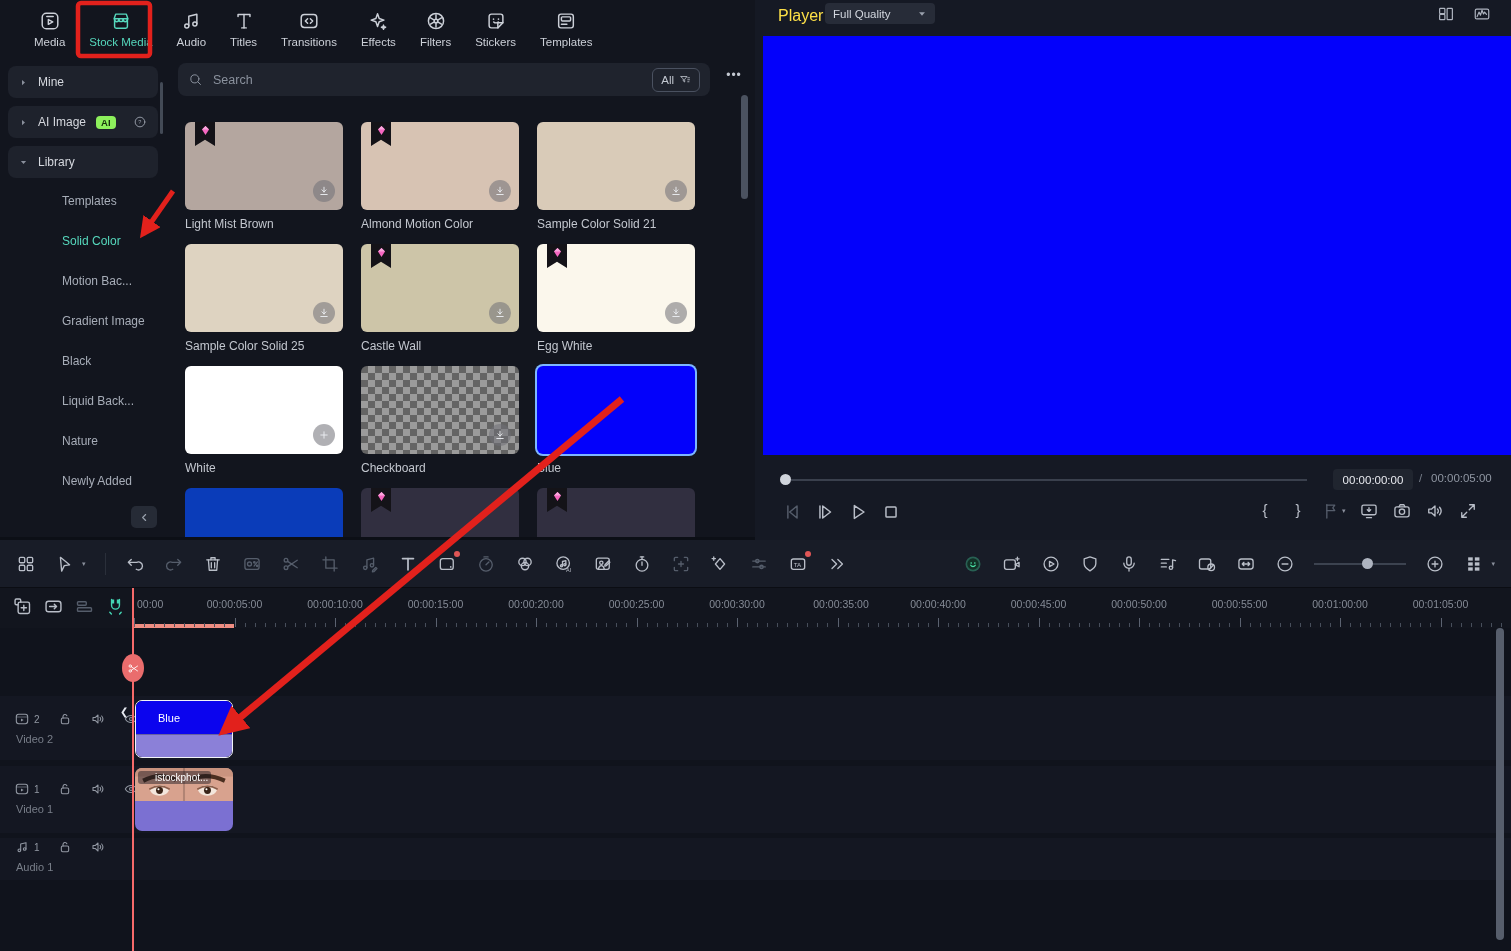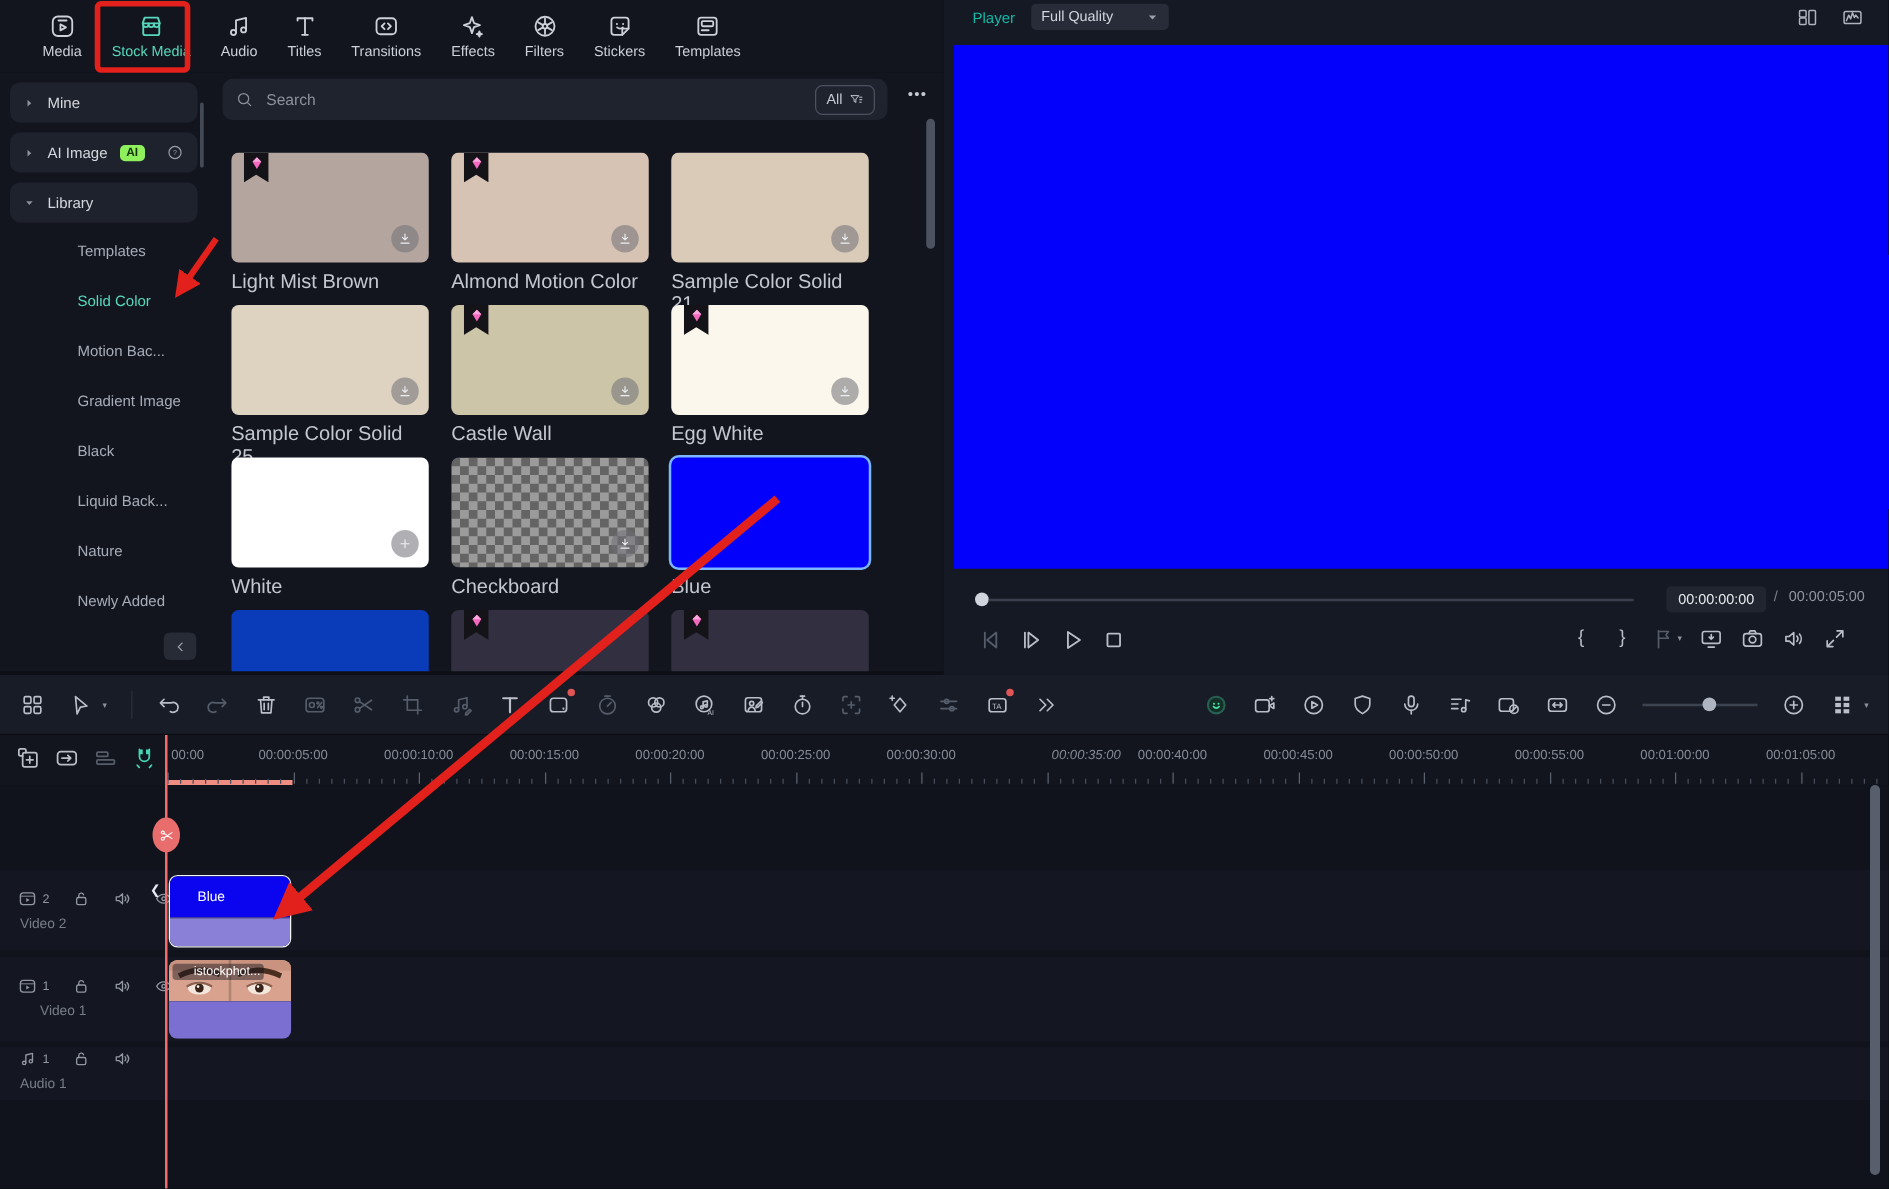--- a/index.html
+++ b/index.html
@@ -33,32 +33,32 @@
   #search-input{flex:1;background:transparent;border:none;outline:none;color:#c9cdd5;font-size:12.5px;font-family:inherit;}
   #search-input::placeholder{color:#8a919d;}
   #filter-chip{display:flex;align-items:center;gap:5px;border:1px solid #4a5160;border-radius:6px;height:22px;
                padding:0 8px;font-size:11.5px;color:#c3c8d1;cursor:pointer;flex:none;}
   #filter-chip .ic{width:12px;height:12px;color:#c3c8d1;}
   #more-dots{position:absolute;left:552px;top:10px;width:28px;text-align:center;color:#c3c8d1;font-size:12px;letter-spacing:1px;cursor:pointer;}
   #tile-grid{position:absolute;left:17px;top:64px;width:560px;height:415px;overflow:hidden;}
   .tile{position:absolute;width:158px;cursor:pointer;}
   .thumb{width:158px;height:88px;border-radius:6px;position:relative;box-sizing:border-box;}
   .thumb.sel{box-shadow:0 0 0 2px #7cb6ff;}
-  .tile-label{margin-top:7px;font-size:16px;color:#c3c7cf;}
+  .tile-label{margin-top:7px;font-size:12px;color:#c3c7cf;}
   .cornerbtn{position:absolute;right:8px;bottom:8px;width:22px;height:22px;border-radius:50%;
              background:rgba(112,112,118,.55);color:#eceef2;}
   .cornerbtn svg{width:14px;height:14px;}
   .gem-badge{position:absolute;left:10px;top:0;width:20px;height:24px;background:#141318;
              clip-path:polygon(0 0,100% 0,100% 100%,50% 74%,0 100%);display:flex;justify-content:center;}
   .gem-badge svg{width:13px;height:13px;margin-top:2px;}
   #media-scroll{position:absolute;left:573px;top:37px;width:7px;height:104px;background:#4b5260;border-radius:4px;}
   
   #player{position:absolute;left:755px;top:0;width:756px;height:540px;background:#151924;}
   #player-hdr{position:absolute;left:0;top:0;width:100%;height:28px;}
-  #player-title{position:absolute;left:23px;top:7px;font-size:12px;color:#14b8a6;}
+  #player-title{position:absolute;left:23px;top:7px;font-size:16px;color:#fde047;}
   #quality-dd{position:absolute;left:70px;top:3px;width:110px;height:21px;background:#272c38;border-radius:4px;
               display:flex;align-items:center;padding:0 8px;font-size:11.5px;color:#d2d6de;box-sizing:border-box;cursor:pointer;}
   #quality-dd .ic{width:10px;height:10px;margin-left:auto;color:#9aa1ad;}
   .phdr-ic{position:absolute;top:5px;width:18px;height:18px;color:#aeb4bf;cursor:pointer;}
   #preview{position:absolute;left:8px;top:36px;width:748px;height:419px;}
   #seek-thumb{position:absolute;left:25px;top:474px;width:11px;height:11px;border-radius:50%;background:#d0d4dc;cursor:pointer;}
   #seek-line{position:absolute;left:36px;top:479px;width:516px;height:2px;background:#3a404d;cursor:pointer;}
   #timebox{position:absolute;left:578px;top:469px;width:80px;height:21px;background:#20252f;border-radius:4px;
            display:flex;align-items:center;justify-content:center;font-size:11.5px;color:#e8eaef;}
   #time-sep{position:absolute;left:664px;top:472px;font-size:11.5px;color:#79808c;}
@@ -793,21 +793,21 @@
       </div>
     <div id="ruler">
       <div id="ruler-hl"></div>
     <div class="rlabel" style="left: 4px;">00:00</div>
         <div class="rlabel" style="left: 101.5px; transform: translateX(-50%);">00:00:05:00</div>
         <div class="rlabel" style="left: 202px; transform: translateX(-50%);">00:00:10:00</div>
         <div class="rlabel" style="left: 302.5px; transform: translateX(-50%);">00:00:15:00</div>
         <div class="rlabel" style="left: 403px; transform: translateX(-50%);">00:00:20:00</div>
         <div class="rlabel" style="left: 503.5px; transform: translateX(-50%);">00:00:25:00</div>
         <div class="rlabel" style="left: 604px; transform: translateX(-50%);">00:00:30:00</div>
-        <div class="rlabel" style="left: 736px; transform: translateX(-50%); font-style: italic;">00:00:35:00</div>
+        <div class="rlabel" style="left: 708px; transform: translateX(-50%);">00:00:35:00</div>
         <div class="rlabel" style="left: 805px; transform: translateX(-50%);">00:00:40:00</div>
         <div class="rlabel" style="left: 905.5px; transform: translateX(-50%);">00:00:45:00</div>
         <div class="rlabel" style="left: 1006px; transform: translateX(-50%);">00:00:50:00</div>
         <div class="rlabel" style="left: 1106.5px; transform: translateX(-50%);">00:00:55:00</div>
         <div class="rlabel" style="left: 1207px; transform: translateX(-50%);">00:01:00:00</div>
         <div class="rlabel" style="left: 1307.5px; transform: translateX(-50%);">00:01:05:00</div>
         <div class="rtick major" style="left: 1px; height: 9px;"></div>
         <div class="rtick" style="left: 11.05px; height: 4px;"></div>
         <div class="rtick" style="left: 21.1px; height: 4px;"></div>
         <div class="rtick" style="left: 31.15px; height: 4px;"></div>
@@ -1001,21 +1001,21 @@
                 <path d="M15 9.5a3.5 3.5 0 0 1 0 5M17.5 7.5a7 7 0 0 1 0 9"></path>
               </svg>
             </span>
             <span class="ic">
               <svg viewBox="0 0 24 24">
                 <path d="M3.5 12S6.5 6.8 12 6.8 20.5 12 20.5 12 17.5 17.2 12 17.2 3.5 12 3.5 12z"></path>
                 <circle cx="12" cy="12" r="2.2"></circle>
               </svg>
             </span>
           </div>
-          <div class="th-label" style="top: 175px; margin-left: 16px;">Video 1</div>
+          <div class="th-label" style="top: 175px;">Video 1</div>
           <div class="th-icons" style="top: 211px;">
             <span class="ic">
               <svg viewBox="0 0 24 24">
                 <path d="M10 17V7.5l8-2V15"></path>
                 <circle cx="8" cy="17" r="2"></circle>
                 <circle cx="16" cy="15" r="2"></circle>
               </svg>
             </span>
             <span class="tnum">1</span>
             <span class="ic">

